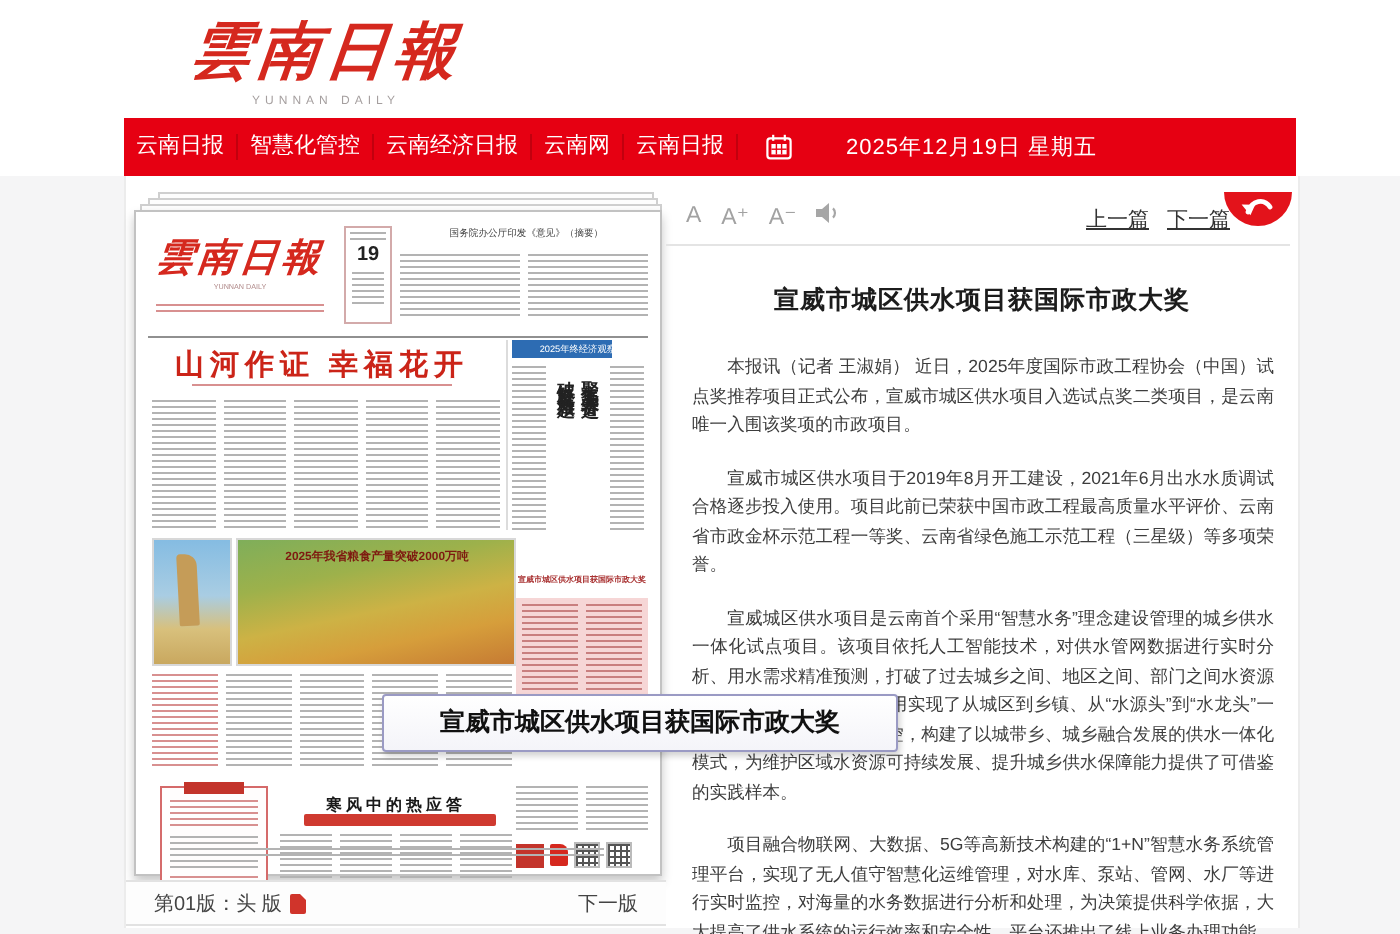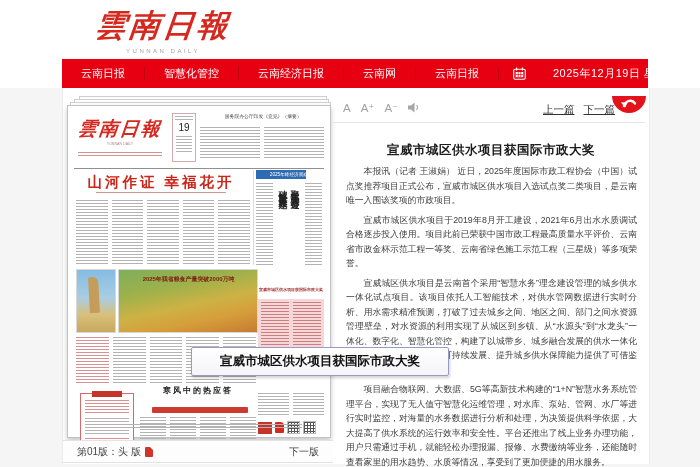--- a/index.html
+++ b/index.html
@@ -8,21 +8,21 @@
        font-family:"Liberation Sans","DejaVu Sans",sans-serif;overflow:hidden;}
   
   .header{position:absolute;left:0;top:0;width:700px;height:88px;background:#fff;}
   .logo{position:absolute;left:95px;top:5px;cursor:pointer;}
   .logo-text{font-family:"DejaVu Serif","Liberation Serif",serif;font-weight:bold;font-style:italic;
              font-size:31px;color:#d5281e;letter-spacing:3px;transform:skewX(-6deg);}
   .logo-sub{font-size:6px;color:#a59f9f;letter-spacing:2.5px;text-align:center;margin-top:1px;}
   
   .navbar{position:absolute;left:62px;top:59px;width:586px;height:29px;background:#e60012;
           display:flex;align-items:center;color:#fff;font-size:11px;}
-  .nav-item{padding:0 19px;height:13px;line-height:13px;border-right:1px solid #c2000e;cursor:pointer;white-space:nowrap;}
+  .nav-item{padding:0 6px;height:13px;line-height:13px;border-right:1px solid #c2000e;cursor:pointer;white-space:nowrap;}
   .nav-cal{margin-left:14px;cursor:pointer;display:flex;align-items:center;}
   .nav-date{margin-left:27px;letter-spacing:.5px;white-space:nowrap;}
   
   .content{position:absolute;left:62px;top:88px;width:586px;height:376px;background:#fff;
            border-left:1px solid #ececec;border-right:1px solid #ececec;}
   
   .np-wrap{position:absolute;left:4px;top:8px;width:266px;height:344px;cursor:pointer;}
   .sliver{position:absolute;background:#fdfdfd;border:1px solid #cfcfcf;height:4px;}
   .s1{left:12px;top:0;width:246px;} .s2{left:7px;top:3px;width:253px;} .s3{left:3px;top:6px;width:259px;}
   .paper{position:absolute;left:0;top:9px;width:262px;height:331px;background:#fff;
@@ -31,21 +31,21 @@
   .tl-red{background-image:repeating-linear-gradient(#d89090 0,#d89090 1px,transparent 1px,transparent 3px);}
   .tl-pink{background-image:repeating-linear-gradient(#c97f7f 0,#c97f7f 1px,transparent 1px,transparent 3px);}
   .cols{display:flex;gap:4px;} .cols>div{flex:1;}
   .p-mast{position:absolute;left:10px;top:10px;}
   .p-mast-text{font-family:"DejaVu Serif","Liberation Serif",serif;font-weight:bold;font-style:italic;
                font-size:19px;color:#d5281e;letter-spacing:2px;transform:skewX(-6deg);}
   .p-mast-sub{font-size:6px;transform:scale(.6);transform-origin:center top;color:#c06;text-align:center;color:#b08a8a;}
   .p-mast-row{width:84px;height:4px;margin-top:4px;}
   .p-date{position:absolute;left:104px;top:7px;width:22px;height:47px;border:1px solid #d3aaaa;text-align:center;}
   .p-date-top{height:6px;margin:2px 2px 0;}
-  .p-date-day{font-size:10px;font-weight:normal;color:#222;line-height:12px;}
+  .p-date-day{font-size:10px;font-weight:bold;color:#222;line-height:12px;}
   .p-date-bot{height:18px;margin:2px 3px 0;}
   .p-toparticle{position:absolute;left:132px;top:7px;width:124px;}
   .p-kicker{font-size:8px;transform:scale(.6);transform-origin:center top;color:#444;text-align:center;white-space:nowrap;}
   .p-topheadline{font-size:8.5px;font-weight:bold;color:#111;text-align:center;letter-spacing:.5px;margin-top:0px;white-space:nowrap;}
   .p-topcols{margin-top:3px;height:33px;}
   .p-rule{position:absolute;left:6px;top:62px;width:250px;height:1px;background:#909090;}
   .p-h1{position:absolute;left:2px;top:67px;width:182px;text-align:center;font-size:14.5px;font-weight:bold;
         color:#cb2418;letter-spacing:3px;white-space:nowrap;}
   .p-h1sub{position:absolute;left:28px;top:86px;width:130px;height:3px;}
   .p-cols1{position:absolute;left:8px;top:94px;width:174px;height:64px;}
@@ -67,21 +67,21 @@
   .p-cols2{position:absolute;left:8px;top:231px;width:180px;height:46px;}
   .p-pink{position:absolute;left:190px;top:181px;width:66px;}
   .p-pink-title{font-size:8px;font-weight:bold;color:#a93232;white-space:nowrap;
         transform:scale(.5);transform-origin:left top;width:132px;text-align:center;}
   .p-pink-body{margin-top:1px;height:52px;background:#f6d6d6;padding:3px;display:flex;gap:4px;}
   .p-pink-body>div{flex:1;}
   .p-wave{margin-top:3px;height:12px;background:linear-gradient(to bottom,#eaf5fb 0%,#a9d3ec 55%,#5f9fce 100%);}
   .p-redbox{position:absolute;left:12px;top:287px;width:52px;height:62px;border:1px solid #d56a6a;background:#fffdfd;}
   .p-redbox-chip{width:30px;height:6px;background:#c3342b;margin:-3px auto 3px;}
   .p-redbox .inner{margin:0 4px;}
-  .p-h2{position:absolute;left:74px;top:279px;width:112px;text-align:center;font-size:8px;font-weight:bold;
+  .p-h2{position:absolute;left:74px;top:291px;width:112px;text-align:center;font-size:8px;font-weight:bold;
         color:#1a1a1a;letter-spacing:2px;white-space:nowrap;}
   .p-banner{position:absolute;left:84px;top:301px;width:96px;height:6px;background:#cf3a30;border-radius:1px;}
   .p-cols3{position:absolute;left:72px;top:311px;width:116px;height:40px;}
   .p-rightbot{position:absolute;left:190px;top:287px;width:66px;}
   .p-iconrow{margin-top:4px;display:flex;gap:3px;align-items:center;}
   .mini-red{width:14px;height:12px;background:#c3342b;}
   .party-glyph{width:9px;height:11px;background:#d5281e;border-radius:1px 4px 1px 1px;}
   .qr{width:11px;height:11px;border:1px solid #bbb;
       background-image:repeating-linear-gradient(90deg,#555 0,#555 1px,transparent 1px,transparent 3px),
                        repeating-linear-gradient(#555 0,#555 1px,transparent 1px,transparent 3px);}
@@ -101,21 +101,21 @@
                  color:#a2a2a2;font-size:11.5px;}
   .fc{cursor:pointer;}
   .prevnext{position:absolute;left:210px;top:7px;font-size:10.5px;color:#333;display:flex;gap:9px;white-space:nowrap;}
   .prevnext span{cursor:pointer;text-decoration:underline;}
   .return-btn{position:absolute;left:279px;top:0;width:34px;height:17px;background:#e3131b;
               border-radius:0 0 17px 17px;cursor:pointer;text-align:center;}
   .rtitle{position:absolute;left:8px;top:54px;width:300px;text-align:center;font-size:12.5px;
           font-weight:bold;color:#1c1c1c;letter-spacing:.5px;}
   .rbody{position:absolute;left:13px;top:76px;width:291px;font-size:8.8px;line-height:14.5px;
          color:#3d3d3d;text-align:justify;}
-  .rbody p{margin:0 0 5px;text-indent:2em;}
+  .rbody p{margin:12px 0 5px;text-indent:2em;}
   
   .tooltip{position:absolute;left:128px;top:259px;width:256px;height:27px;background:linear-gradient(#ffffff,#f4f4f9);
            border:1px solid #9a9ac4;border-radius:2px;box-shadow:1px 2px 3px rgba(0,0,0,.18);
            display:flex;align-items:center;justify-content:center;font-size:12.5px;font-weight:bold;
            color:#111;z-index:50;white-space:nowrap;}
 </style>
 </head>
 <body>
 
 <div id="app">

